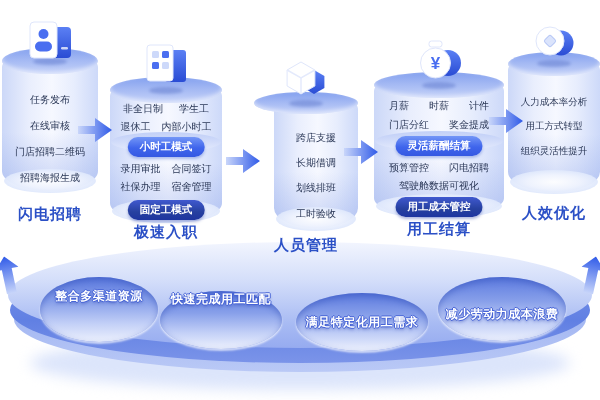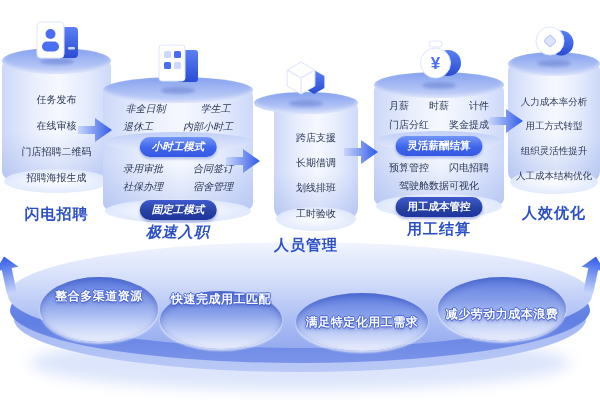--- a/index.html
+++ b/index.html
@@ -49,24 +49,24 @@
         background:radial-gradient(50% 50% at 50% 50%,#ffffff 0%,#f0f4fe 60%,#dfe8fc 100%);opacity:.95;}
   .badge{position:absolute;left:50%;transform:translateX(-50%);padding:3px 12px;border-radius:999px;
         font-size:10.5px;font-weight:700;color:#fff;white-space:nowrap;}
   .badge-light{background:linear-gradient(180deg,#7396f7 0%,#3f65ec 55%,#3558e2 100%);
         box-shadow:0 2px 3px rgba(47,84,200,.35);}
   .badge-dark{background:linear-gradient(180deg,#4059cf 0%,#26409f 60%,#1e35a0 100%);
         box-shadow:0 2px 3px rgba(30,53,160,.35);}
   .title{position:absolute;left:-6px;right:-6px;text-align:center;font-size:15px;font-weight:700;
         color:#2b50c6;letter-spacing:1px;white-space:nowrap;}
 
-  .p1{left:2px;top:22px;width:96px;height:215px;padding-left:13px;}
+  .p1{left:2px;top:22px;width:96px;height:215px;}
   .p1 .lid{top:26px;height:26px;} .p1 .icon-shadow{top:36px;} .p1 .body{top:39px;height:130px;}
   .p1 .title{top:183px;}
-  .p2{left:103px;top:42px;width:150px;height:200px;font-style:italic;}
+  .p2{left:110px;top:42px;width:112px;height:200px;}
   .p2 .lid{top:35px;height:26px;} .p2 .icon-shadow{top:45px;} .p2 .body{top:48px;height:133px;}
   .p2 .title{top:181px;}
   .p3{left:254px;top:58px;width:104px;height:200px;}
   .p3 .lid{top:34px;height:22px;} .p3 .icon-shadow{top:42px;} .p3 .body{top:45px;height:125px;margin-left:20px;}
   .p3 .title{top:178px;}
   .p4{left:374px;top:40px;width:130px;height:200px;}
   .p4 .lid{top:32px;height:26px;} .p4 .icon-shadow{top:42px;} .p4 .body{top:45px;height:133px;}
   .p4 .title{top:180px;}
   .p5{left:508px;top:22px;width:92px;height:210px;}
   .p5 .lid{top:30px;height:24px;} .p5 .icon-shadow{top:38px;} .p5 .body{top:42px;height:128px;}
@@ -241,21 +241,20 @@
   <svg class="arrow a4" viewBox="0 0 34 30">
     <polygon points="0,11 17,11 17,3 34,15 17,27 17,19 0,19" fill="url(#gArrow)"></polygon>
     </svg>
 
   <div class="pillar p5">
     <div class="body">
       <div class="foot" style="bottom:-2px"></div>
       <div class="item" style="top:32px">人力成本率分析</div>
       <div class="item" style="top:56px">用工方式转型</div>
       <div class="item" style="top:81px">组织灵活性提升</div>
-      <div class="item" style="top:106px">人工成本结构优化</div>
     </div>
     <div class="lid"></div>
     <div class="icon-shadow"></div>
     <svg class="ico" style="top:0" width="50" height="40" viewBox="0 0 50 40">
       <circle cx="32" cy="21" r="12.5" fill="url(#gIco)"></circle>
       <circle cx="21" cy="19" r="14" fill="#ffffff" stroke="#dfe6fb"></circle>
       <rect x="16.5" y="14.5" width="9" height="9" rx="2" transform="rotate(45 21 19)" fill="#dbe4fc" stroke="#b8c8f5"></rect>
     </svg>
     <div class="title">人效优化</div>
   </div>

